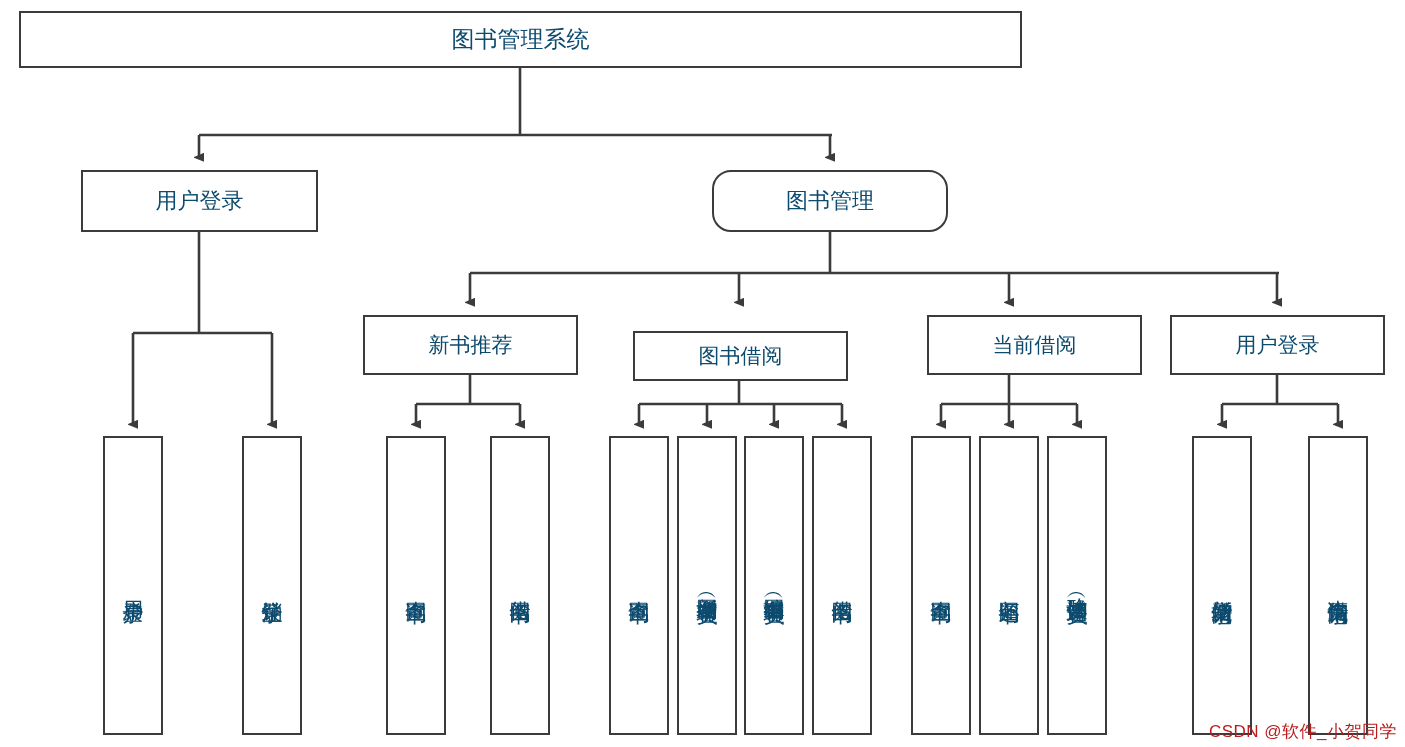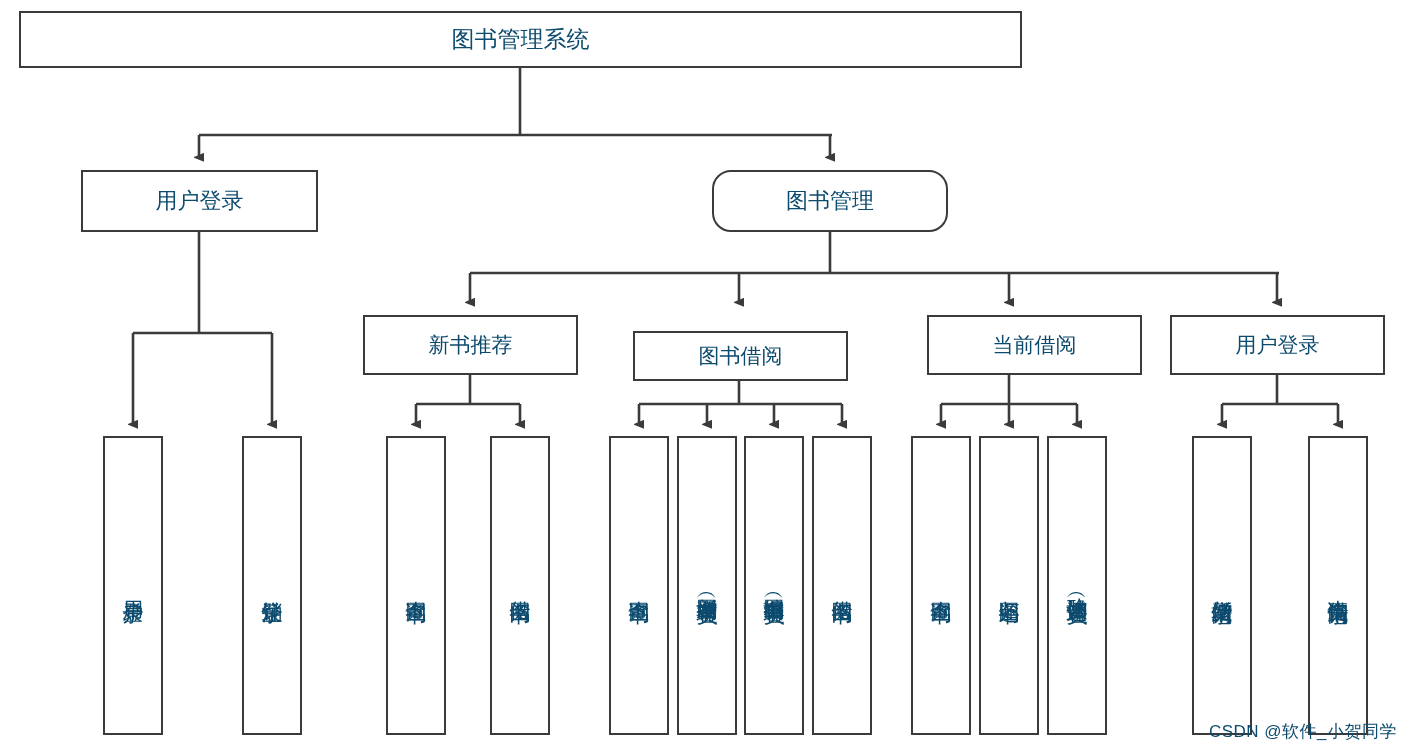--- a/index.html
+++ b/index.html
@@ -59,21 +59,21 @@
     writing-mode: vertical-rl;
     text-orientation: upright;
     white-space: normal;
     max-height: 100%;
   }
   .watermark {
     position: absolute;
     right: 8px;
     bottom: 4px;
     font-size: 17px;
-    color: #0c4a6e;
+    color: #b91c1c;
     letter-spacing: 0.5px;
     z-index: 3;
     white-space: nowrap;
   }
 </style>
 </head>
 <body>
 
 <div id="diagram-root">
 

